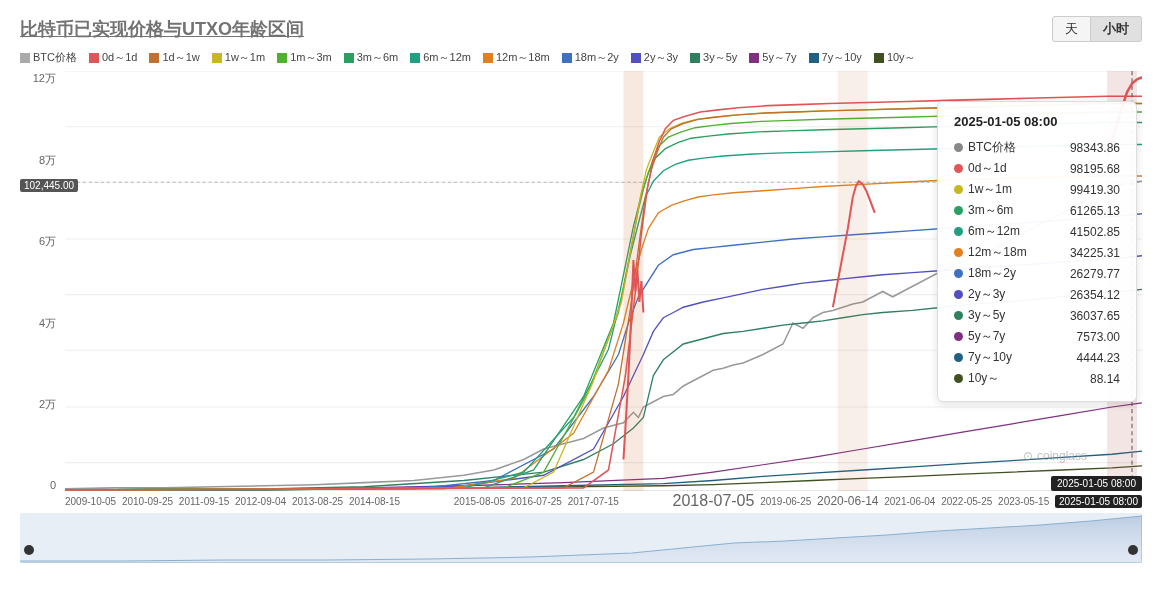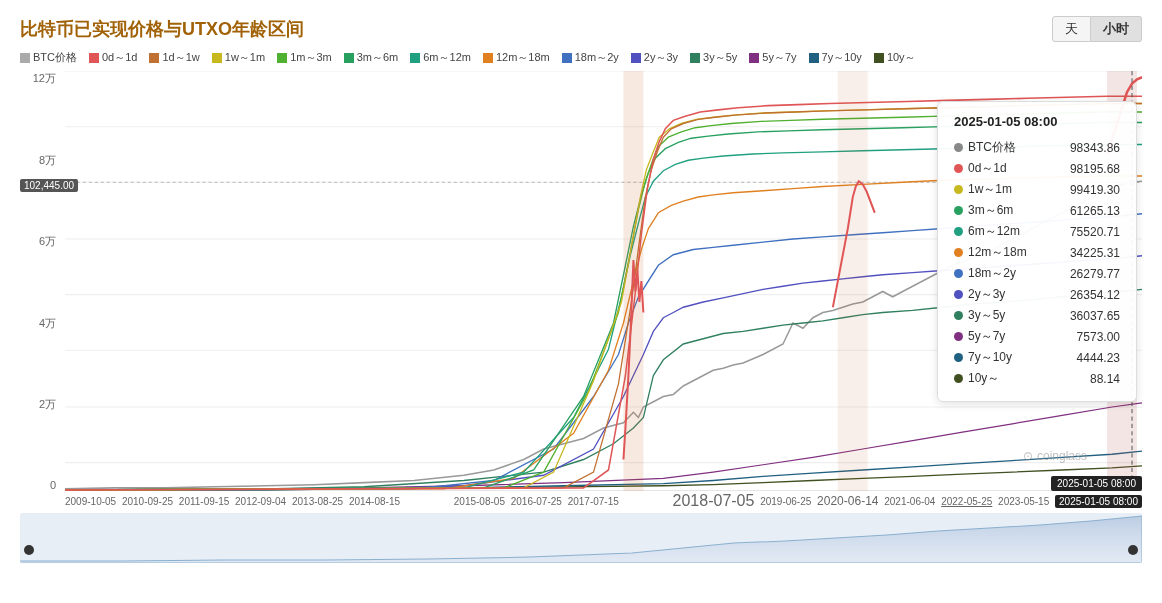--- a/index.html
+++ b/index.html
@@ -19,21 +19,22 @@
     }
     .header-row {
       display: flex;
       align-items: center;
       justify-content: space-between;
       margin-bottom: 8px;
     }
     .chart-title {
       font-size: 18px;
       font-weight: 600;
-      color: #a16207;
+      color: #737373;
+      text-decoration: underline;
     }
     .time-buttons {
       display: flex;
       gap: 0;
     }
     .time-btn {
       padding: 3px 12px;
       border: 1px solid #ccc;
       background: #f5f5f5;
       font-size: 13px;
@@ -386,21 +387,21 @@
                 <div class="tooltip-dot" style="background: rgb(40, 160, 96);"></div>
                 <span>3m～6m</span>
               </div>
               <div class="tooltip-value">61265.13</div>
             </div>
             <div class="tooltip-row">
               <div class="tooltip-label">
                 <div class="tooltip-dot" style="background: rgb(32, 160, 128);"></div>
                 <span>6m～12m</span>
               </div>
-              <div class="tooltip-value">75520.71</div>
+              <div class="tooltip-value">41502.85</div>
             </div>
             <div class="tooltip-row">
               <div class="tooltip-label">
                 <div class="tooltip-dot" style="background: rgb(224, 128, 32);"></div>
                 <span>12m～18m</span>
               </div>
               <div class="tooltip-value">34225.31</div>
             </div>
             <div class="tooltip-row">
               <div class="tooltip-label">
@@ -464,21 +465,21 @@
         <div style="font-size: 10px;">2012-09-04</div>
         <div style="font-size: 10px;">2013-08-25</div>
         <div style="font-size: 10px;">2014-08-15</div>
         <div style="font-size: 10px; margin-left: 48px;">2015-08-05</div>
         <div style="font-size: 10px;">2016-07-25</div>
         <div style="font-size: 10px;">2017-07-15</div>
         <div style="font-size: 16px; margin-left: 48px;">2018-07-05</div>
         <div style="font-size: 10px;">2019-06-25</div>
         <div style="font-size: 12px;">2020-06-14</div>
         <div style="font-size: 10px;">2021-06-04</div>
-        <div style="font-size: 10px; text-decoration: underline;">2022-05-25</div>
+        <div style="font-size: 10px;">2022-05-25</div>
         <div style="font-size: 10px;">2023-05-15</div>
         <div style="font-size: 10px; background: rgb(34, 34, 34); color: rgb(255, 255, 255); padding: 1px 4px; border-radius: 2px;">2025-01-05 08:00</div>
       </div>
   </div>
 
   <div class="minimap">
     <svg width="100%" height="100%" viewBox="0 0 1100 50" preserveAspectRatio="none">
       <defs>
         <linearGradient id="minimapGrad" x1="0" y1="0" x2="0" y2="1">
           <stop offset="0%" stop-color="#b0c4de" stop-opacity="0.8"></stop>

